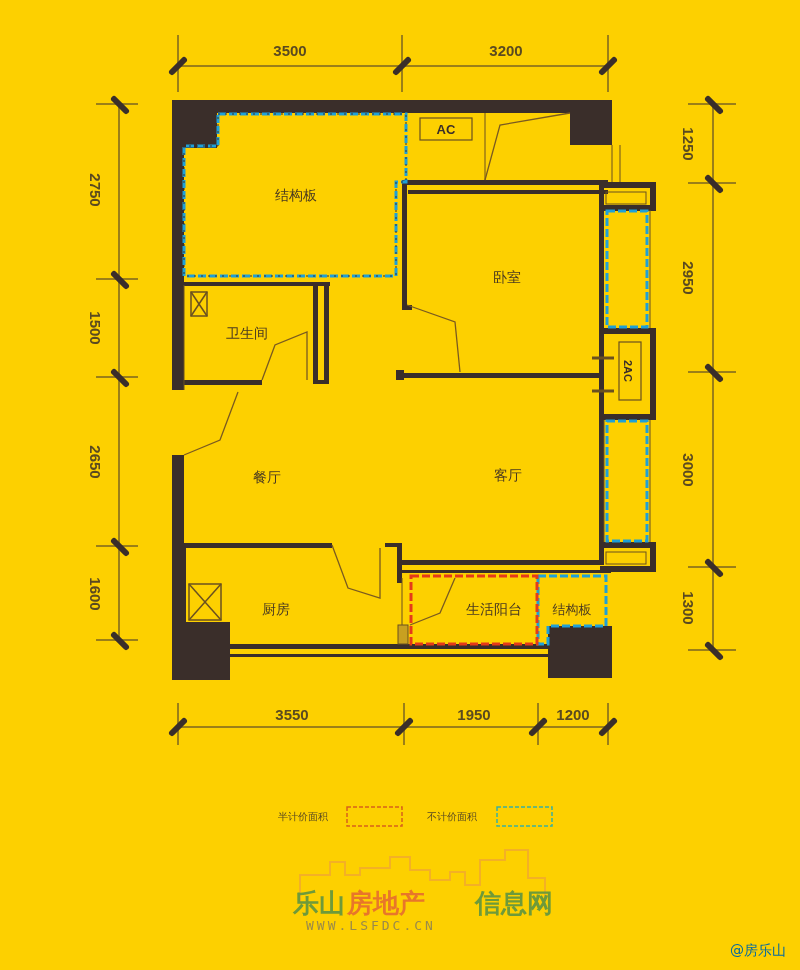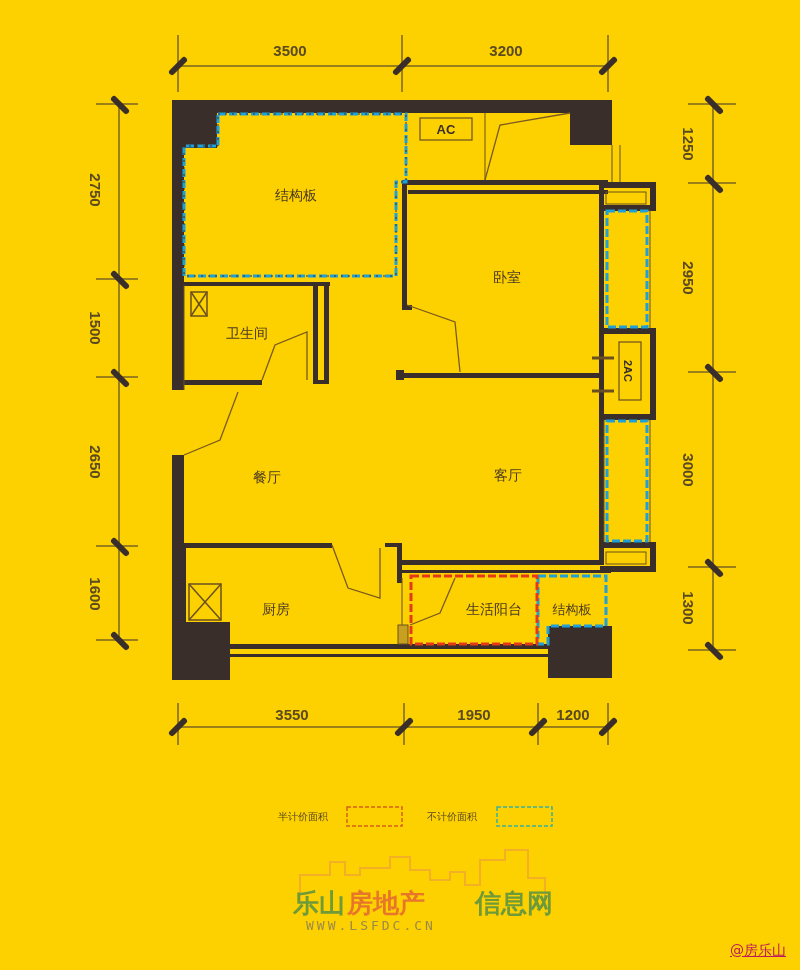--- a/index.html
+++ b/index.html
@@ -5,21 +5,21 @@
   html,body{margin:0;padding:0;}
   body{width:800px;height:970px;background:#fdd000;position:relative;overflow:hidden;font-family:"DejaVu Sans","Liberation Sans",sans-serif;}
   #plan{position:absolute;left:0;top:0;width:800px;height:970px;}
   .dim-text{font-family:"Liberation Sans","DejaVu Sans",sans-serif;font-size:15px;fill:#5a4a20;font-weight:bold;}
   .room-text{font-family:"DejaVu Sans",sans-serif;font-size:14px;fill:#4a3a20;}
   .legend-text{font-family:"DejaVu Sans",sans-serif;font-size:10px;fill:#5a4a20;}
   .ac-text{font-family:"Liberation Sans",sans-serif;font-size:13px;fill:#3a2e2a;font-weight:bold;}
   .logo-cn-green{font-family:"DejaVu Sans",sans-serif;font-size:26px;font-weight:bold;fill:#6e9a3a;}
   .logo-cn-orange{font-family:"DejaVu Sans",sans-serif;font-size:26px;font-weight:bold;fill:#e8762a;}
   .logo-url{font-family:"DejaVu Sans Mono",monospace;font-size:13px;fill:#9a8a4a;letter-spacing:3px;}
-  .credit{position:absolute;right:14px;bottom:10px;color:#be185d;font-size:14px;font-family:"DejaVu Sans",sans-serif;text-decoration:underline;}
+  .credit{position:absolute;right:14px;bottom:10px;color:#0369a1;font-size:14px;font-family:"DejaVu Sans",sans-serif;}
 </style>
 </head>
 <body>
 
 <svg id="plan" viewBox="0 0 800 970" xmlns="http://www.w3.org/2000/svg">
 
   <g stroke="#7a6420" stroke-width="1.5" fill="none">
     <line x1="178" y1="66" x2="608" y2="66"></line>
     <line x1="178" y1="35" x2="178" y2="92"></line>
     <line x1="402" y1="35" x2="402" y2="92"></line>

